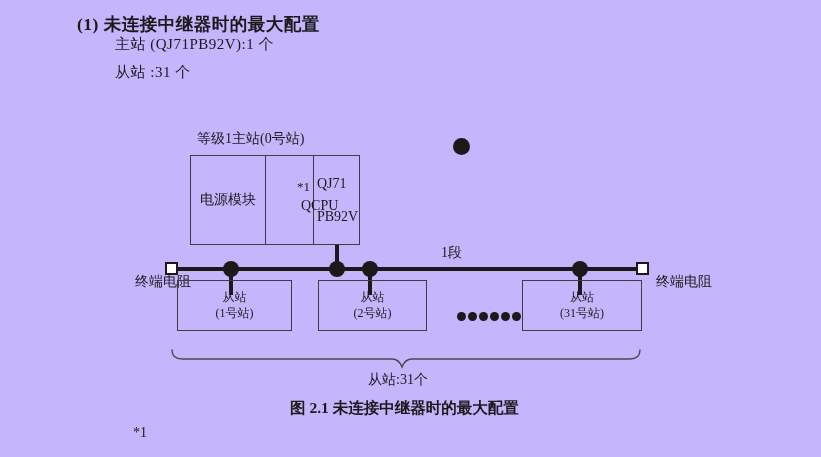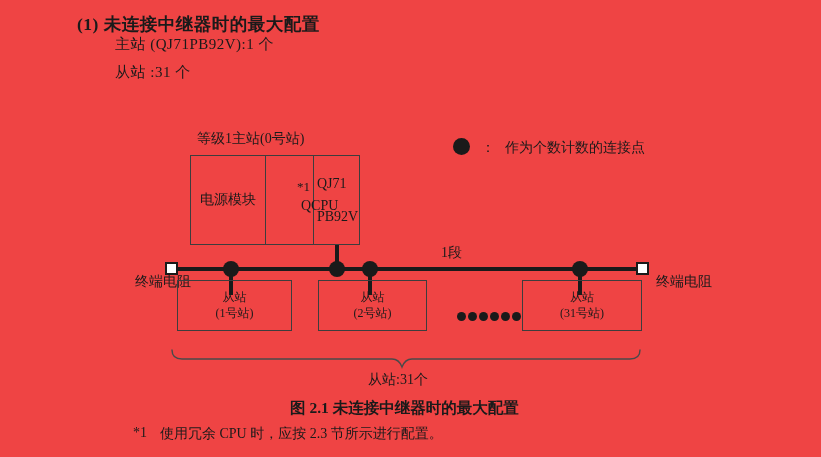--- a/index.html
+++ b/index.html
@@ -1,21 +1,21 @@
 <!DOCTYPE html>
 <html><head>
 <meta charset="utf-8">
 <style>
   * { margin: 0; padding: 0; box-sizing: border-box; }
   html, body { background: #ffffff; }
   .page {
     position: relative;
     width: 821px;
     height: 457px;
-    background: #ef4444;
+    background: #c4b5fd;
     font-family: "Liberation Serif", "DejaVu Serif", serif;
     color: #1a1a1a;
     overflow: hidden;
   }
   .abs { position: absolute; }
 
   .heading {
     left: 77px; top: 12px;
     font-size: 17.5px;
     font-weight: bold;
@@ -102,21 +102,20 @@
       <span class="cpu-note">*1</span>
       <span class="cpu-name">QCPU</span>
     </div>
     <div class="cell cell-pb">
       <span>QJ71</span>
       <span>PB92V</span>
     </div>
   </div>
 
   <div class="abs legend-dot"></div>
-  <div class="abs legend-text"><span class="sep">：</span><span>作为个数计数的连接点</span></div>
 
   <div class="abs bus"></div>
   <div class="abs term-sq left"></div>
   <div class="abs term-sq right"></div>
   <div class="abs term-label left">终端电阻</div>
   <div class="abs term-label right">终端电阻</div>
   <div class="abs seg-label">1段</div>
 
   <div class="abs bus-dot" style="left:223px;"></div>
   <div class="abs bus-dot" style="left:329px;"></div>
@@ -148,15 +147,14 @@
   <div class="abs ellipsis-dot" style="left:501px;"></div>
   <div class="abs ellipsis-dot" style="left:512px;"></div>
 
   <svg class="abs brace-svg" width="472" height="24" viewBox="0 0 472 24">
     <path d="M 2 2 Q 2 11 12 11 L 222 11 Q 229 11 232 19 Q 235 11 242 11 L 460 11 Q 470 11 470 2" fill="none" stroke="#4a4a4a" stroke-width="1.4" stroke-linecap="round"></path>
   </svg>
   <div class="abs brace-label">从站:31个</div>
 
   <div class="abs caption">图 2.1 未连接中继器时的最大配置</div>
   <div class="abs footnote-marker">*1</div>
-  <div class="abs footnote-text">使用冗余 CPU 时，应按 2.3 节所示进行配置。</div>
 
 </div>
 
 </body></html>

